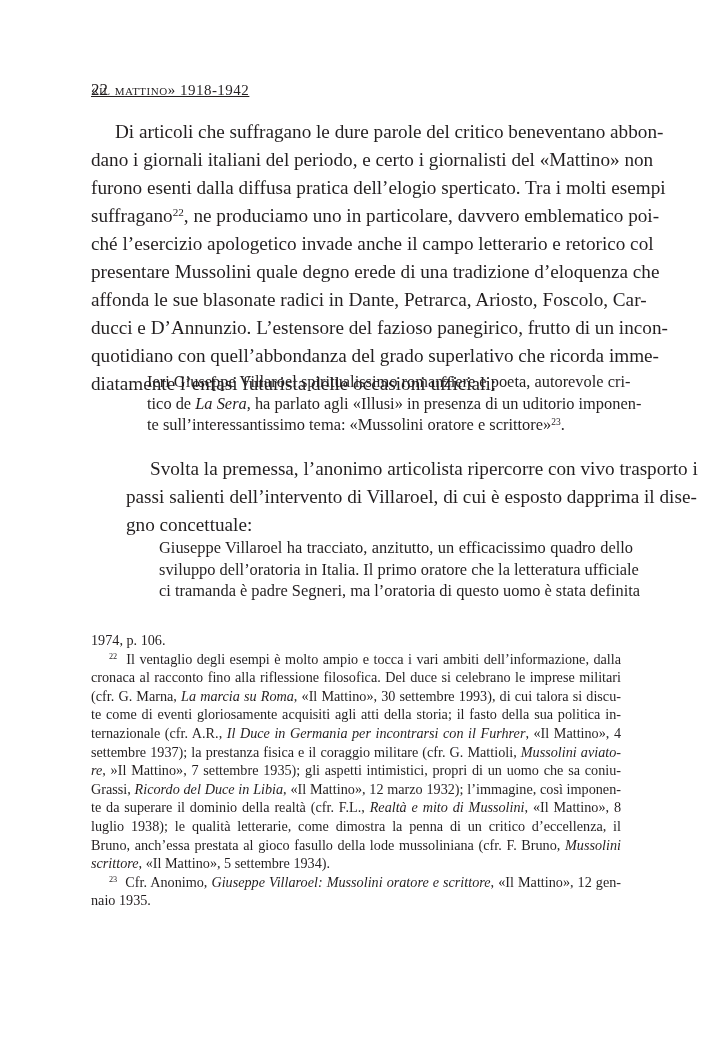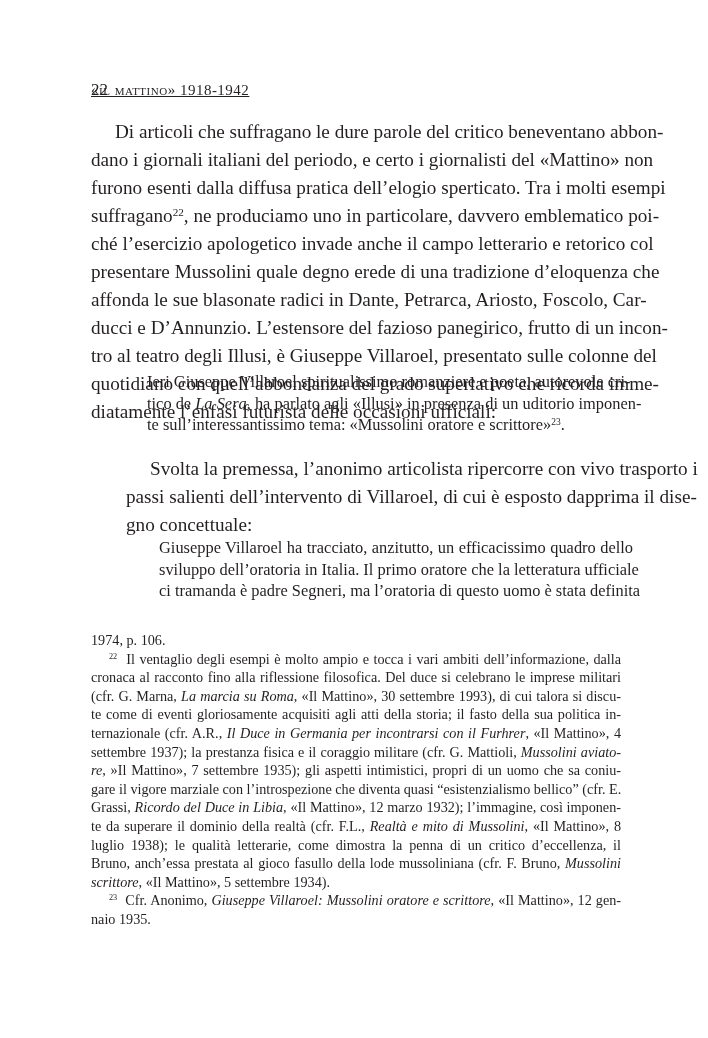--- a/index.html
+++ b/index.html
@@ -37,21 +37,20 @@
 
   <div class="text" style="top:118px;">
     <span class="line ind">Di articoli che suffragano le dure parole del critico beneventano abbon-</span>
     <span class="line">dano i giornali italiani del periodo, e certo i giornalisti del «Mattino» non</span>
     <span class="line">furono esenti dalla diffusa pratica dell’elogio sperticato. Tra i molti esempi</span>
     <span class="line"><span>suffragano</span><sup>22</sup><span>, ne produciamo uno in particolare, davvero emblematico poi-</span></span>
     <span class="line">ché l’esercizio apologetico invade anche il campo letterario e retorico col</span>
     <span class="line">presentare Mussolini quale degno erede di una tradizione d’eloquenza che</span>
     <span class="line">affonda le sue blasonate radici in Dante, Petrarca, Ariosto, Foscolo, Car-</span>
     <span class="line">ducci e D’Annunzio. L’estensore del fazioso panegirico, frutto di un incon-</span>
-    <span class="line">tro al teatro degli Illusi, è Giuseppe Villaroel, presentato sulle colonne del</span>
     <span class="line">quotidiano con quell’abbondanza del grado superlativo che ricorda imme-</span>
     <span class="line last">diatamente l’enfasi futurista delle occasioni ufficiali:</span>
   </div>
 
   <div class="quote" style="top:371px;">
     <span class="line">Ieri Giuseppe Villaroel spiritualissimo romanziere e poeta, autorevole cri-</span>
     <span class="line"><span>tico de </span><i>La Sera</i><span>, ha parlato agli «Illusi» in presenza di un uditorio imponen-</span></span>
     <span class="line last"><span>te sull’interessantissimo tema: «Mussolini oratore e scrittore»</span><sup>23</sup><span>.</span></span>
   </div>
 
@@ -70,21 +69,20 @@
   <div class="notes">
     <span class="nline last">1974, p. 106.</span>
 
     <span class="nline ind"><sup>22</sup>&nbsp; <span>Il ventaglio degli esempi è molto ampio e tocca i vari ambiti dell’informazione, dalla</span></span>
     <span class="nline">cronaca al racconto fino alla riflessione filosofica. Del duce si celebrano le imprese militari</span>
     <span class="nline"><span>(cfr. G. Marna, </span><i>La marcia su Roma</i><span>, «Il Mattino», 30 settembre 1993), di cui talora si discu-</span></span>
     <span class="nline">te come di eventi gloriosamente acquisiti agli atti della storia; il fasto della sua politica in-</span>
     <span class="nline"><span>ternazionale (cfr. A.R., </span><i>Il Duce in Germania per incontrarsi con il Furhrer</i><span>, «Il Mattino», 4</span></span>
     <span class="nline"><span>settembre 1937); la prestanza fisica e il coraggio militare (cfr. G. Mattioli, </span><i>Mussolini aviato-</i></span>
     <span class="nline"><i>re</i><span>, »Il Mattino», 7 settembre 1935); gli aspetti intimistici, propri di un uomo che sa coniu-</span></span>
-    <span class="nline">gare il vigore marziale con l’introspezione che diventa quasi “esistenzialismo bellico” (cfr. E.</span>
     <span class="nline"><span>Grassi, </span><i>Ricordo del Duce in Libia</i><span>, «Il Mattino», 12 marzo 1932); l’immagine, così imponen-</span></span>
     <span class="nline"><span>te da superare il dominio della realtà (cfr. F.L., </span><i>Realtà e mito di Mussolini</i><span>, «Il Mattino», 8</span></span>
     <span class="nline">luglio 1938); le qualità letterarie, come dimostra la penna di un critico d’eccellenza, il</span>
     <span class="nline"><span>Bruno, anch’essa prestata al gioco fasullo della lode mussoliniana (cfr. F. Bruno, </span><i>Mussolini</i></span>
     <span class="nline last"><i>scrittore</i><span>, «Il Mattino», 5 settembre 1934).</span></span>
 
     <span class="nline ind"><sup>23</sup>&nbsp; <span>Cfr. Anonimo, </span><i>Giuseppe Villaroel: Mussolini oratore e scrittore</i><span>, «Il Mattino», 12 gen-</span></span>
     <span class="nline last">naio 1935.</span>
   </div>
 

